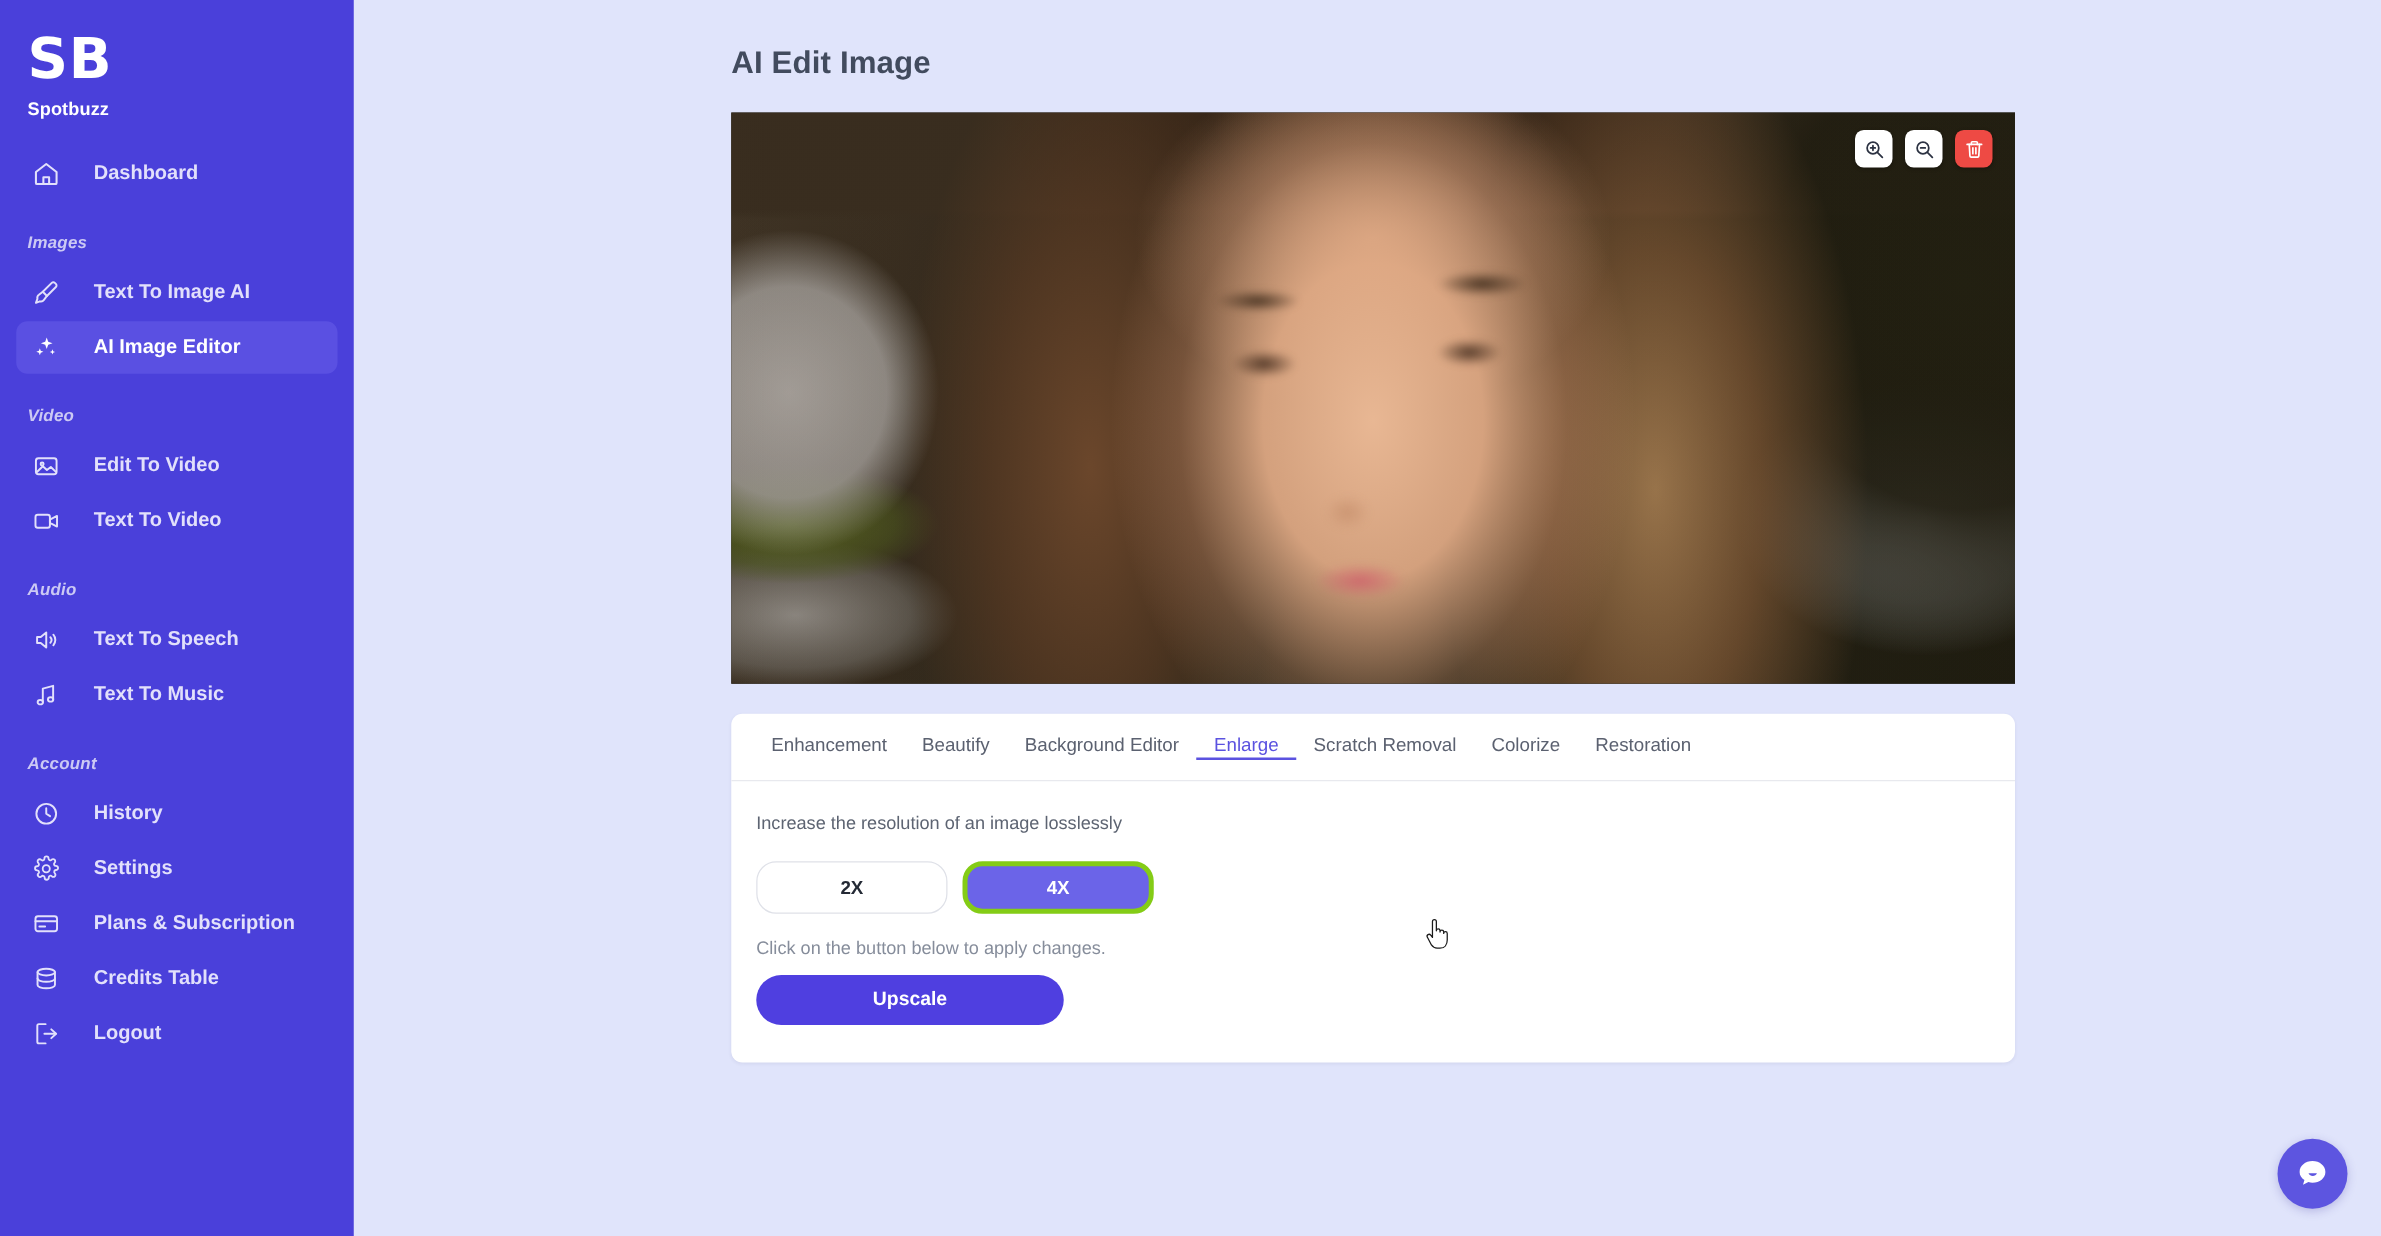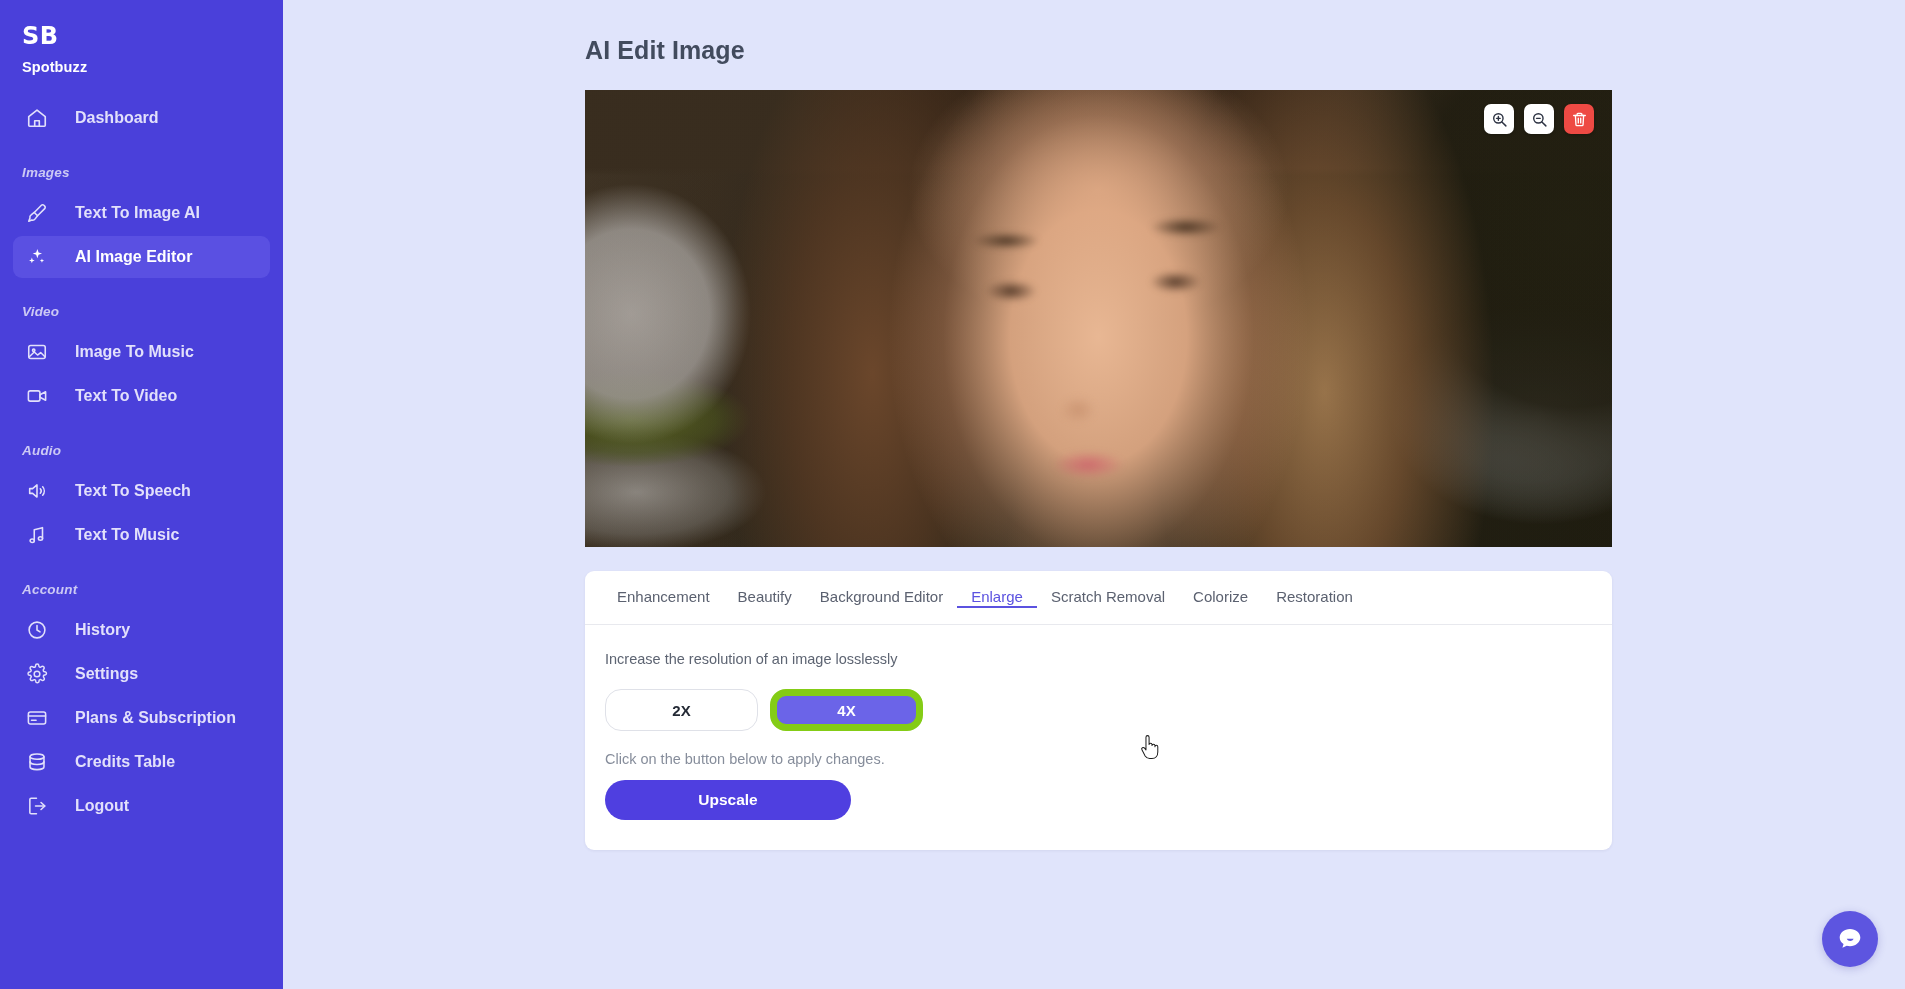--- a/index.html
+++ b/index.html
@@ -29,21 +29,21 @@
     background: #4a40da;
     padding: 0 0 10px 0;
     overflow: hidden;
     position: relative;
   }
 
   .brand {
     padding: 24px 0 0 22px;
   }
   .brand-logo {
-    font-size: 24px;
+    font-size: 45px;
     font-weight: 700;
     color: #ffffff;
     letter-spacing: 0.5px;
     line-height: 1;
     font-family: "DejaVu Sans", sans-serif;
   }
   .brand-name {
     margin-top: 11px;
     font-size: 14.5px;
     font-weight: 700;
@@ -246,21 +246,21 @@
     display: flex; align-items: center; justify-content: center;
     position: relative;
   }
   .scale-btn.inactive {
     background: #ffffff;
     border: 1px solid #dfe1e8;
     color: #242a35;
   }
   .scale-btn.selected {
     background: #6b64e8;
-    border: 7px solid #84cc16;
+    border: 4px solid #84cc16;
     color: #ffffff;
   }
 
   .apply-note {
     font-size: 14.5px;
     color: #868d9b;
     margin-bottom: 13px;
   }
   .upscale-btn {
     width: 246px;
@@ -351,21 +351,21 @@
     <div class="nav-section-label">Video</div>
     <ul class="nav-list">
       <li class="nav-item">
         <span class="nav-icon">
           <svg viewBox="0 0 24 24" fill="none" stroke="currentColor" stroke-width="1.7" stroke-linecap="round" stroke-linejoin="round">
             <rect x="3" y="5" width="18" height="14" rx="2.2"></rect>
             <circle cx="8.4" cy="10" r="1.3"></circle>
             <path d="M3.6 17.2 9 12l3.6 3.3L16 12.6l4.4 4.3"></path>
           </svg>
         </span>
-        <span class="nav-label">Image To Music</span>
+        <span class="nav-label">Edit To Video</span>
       </li>
       <li class="nav-item">
         <span class="nav-icon">
           <svg viewBox="0 0 24 24" fill="none" stroke="currentColor" stroke-width="1.7" stroke-linecap="round" stroke-linejoin="round">
             <rect x="2.6" y="6.4" width="12.6" height="11.2" rx="2"></rect>
             <path d="M15.2 10.6 21.4 7.4v9.2l-6.2-3.2z"></path>
           </svg>
         </span>
         <span class="nav-label">Text To Video</span>
       </li>

